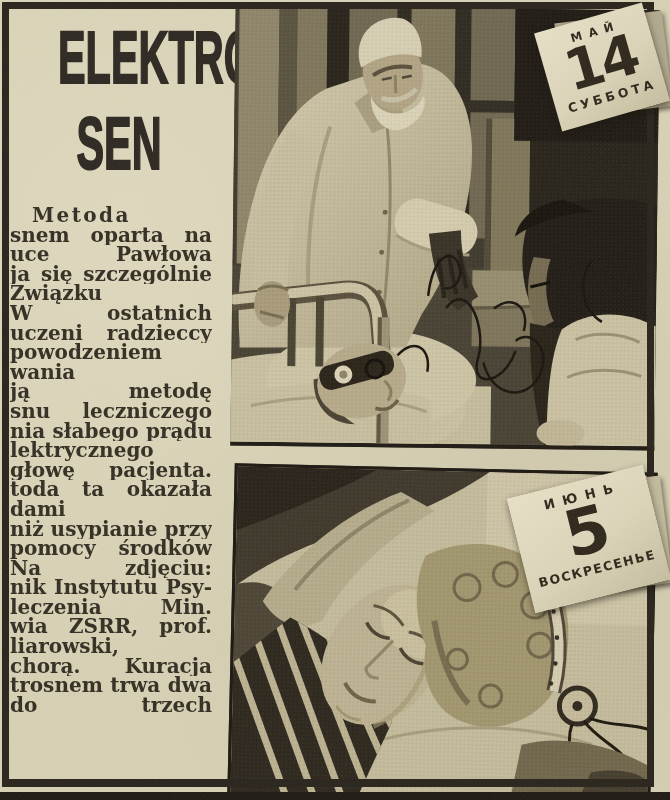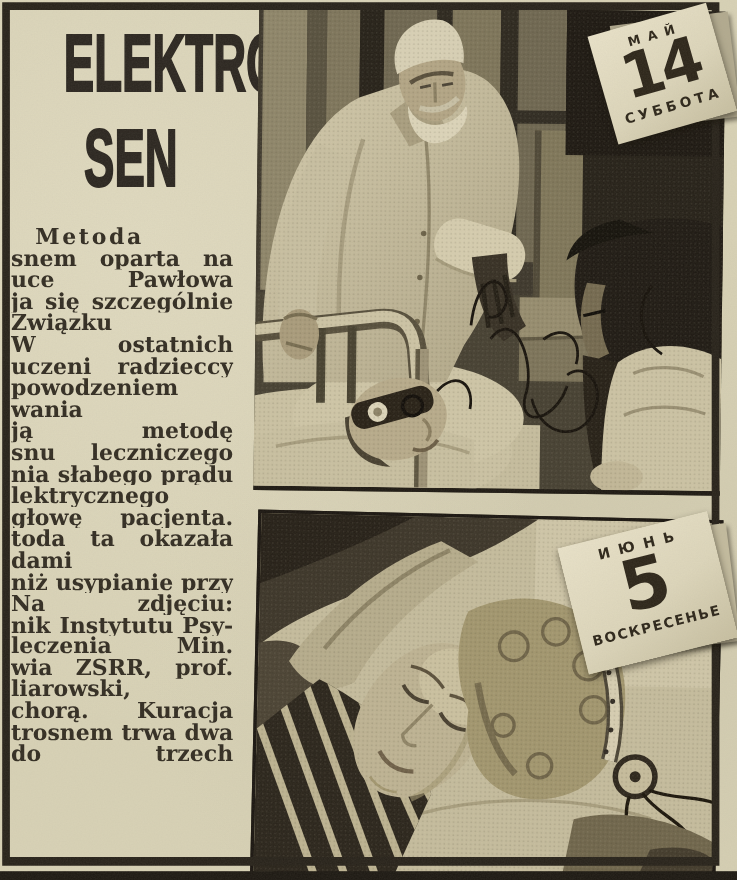--- a/index.html
+++ b/index.html
@@ -79,20 +79,21 @@
       <div class="line">powodzeniem stosu-</div>
       <div class="line">wania długotrwałego</div>
       <div class="line">ją metodę wywoły-</div>
       <div class="line">snu leczniczego za</div>
       <div class="line">nia słabego prądu e-</div>
       <div class="line">lektrycznego uczeni</div>
       <div class="line">głowę pacjenta. Me-</div>
       <div class="line">toda ta okazała się</div>
       <div class="line">dami korzystniejsza,</div>
       <div class="line">niż usypianie przy</div>
+      <div class="line">pomocy środków</div>
       <div class="line">Na zdjęciu: kierow-</div>
       <div class="line">nik Instytutu Psy-</div>
       <div class="line">leczenia Min. Zdro-</div>
       <div class="line">wia ZSRR, prof. Gi-</div>
       <div class="line">liarowski, obserwuje</div>
       <div class="line">chorą. Kuracja elek-</div>
       <div class="line">trosnem trwa dwa</div>
       <div class="line">do trzech tygodni.</div>
     </div>
 

